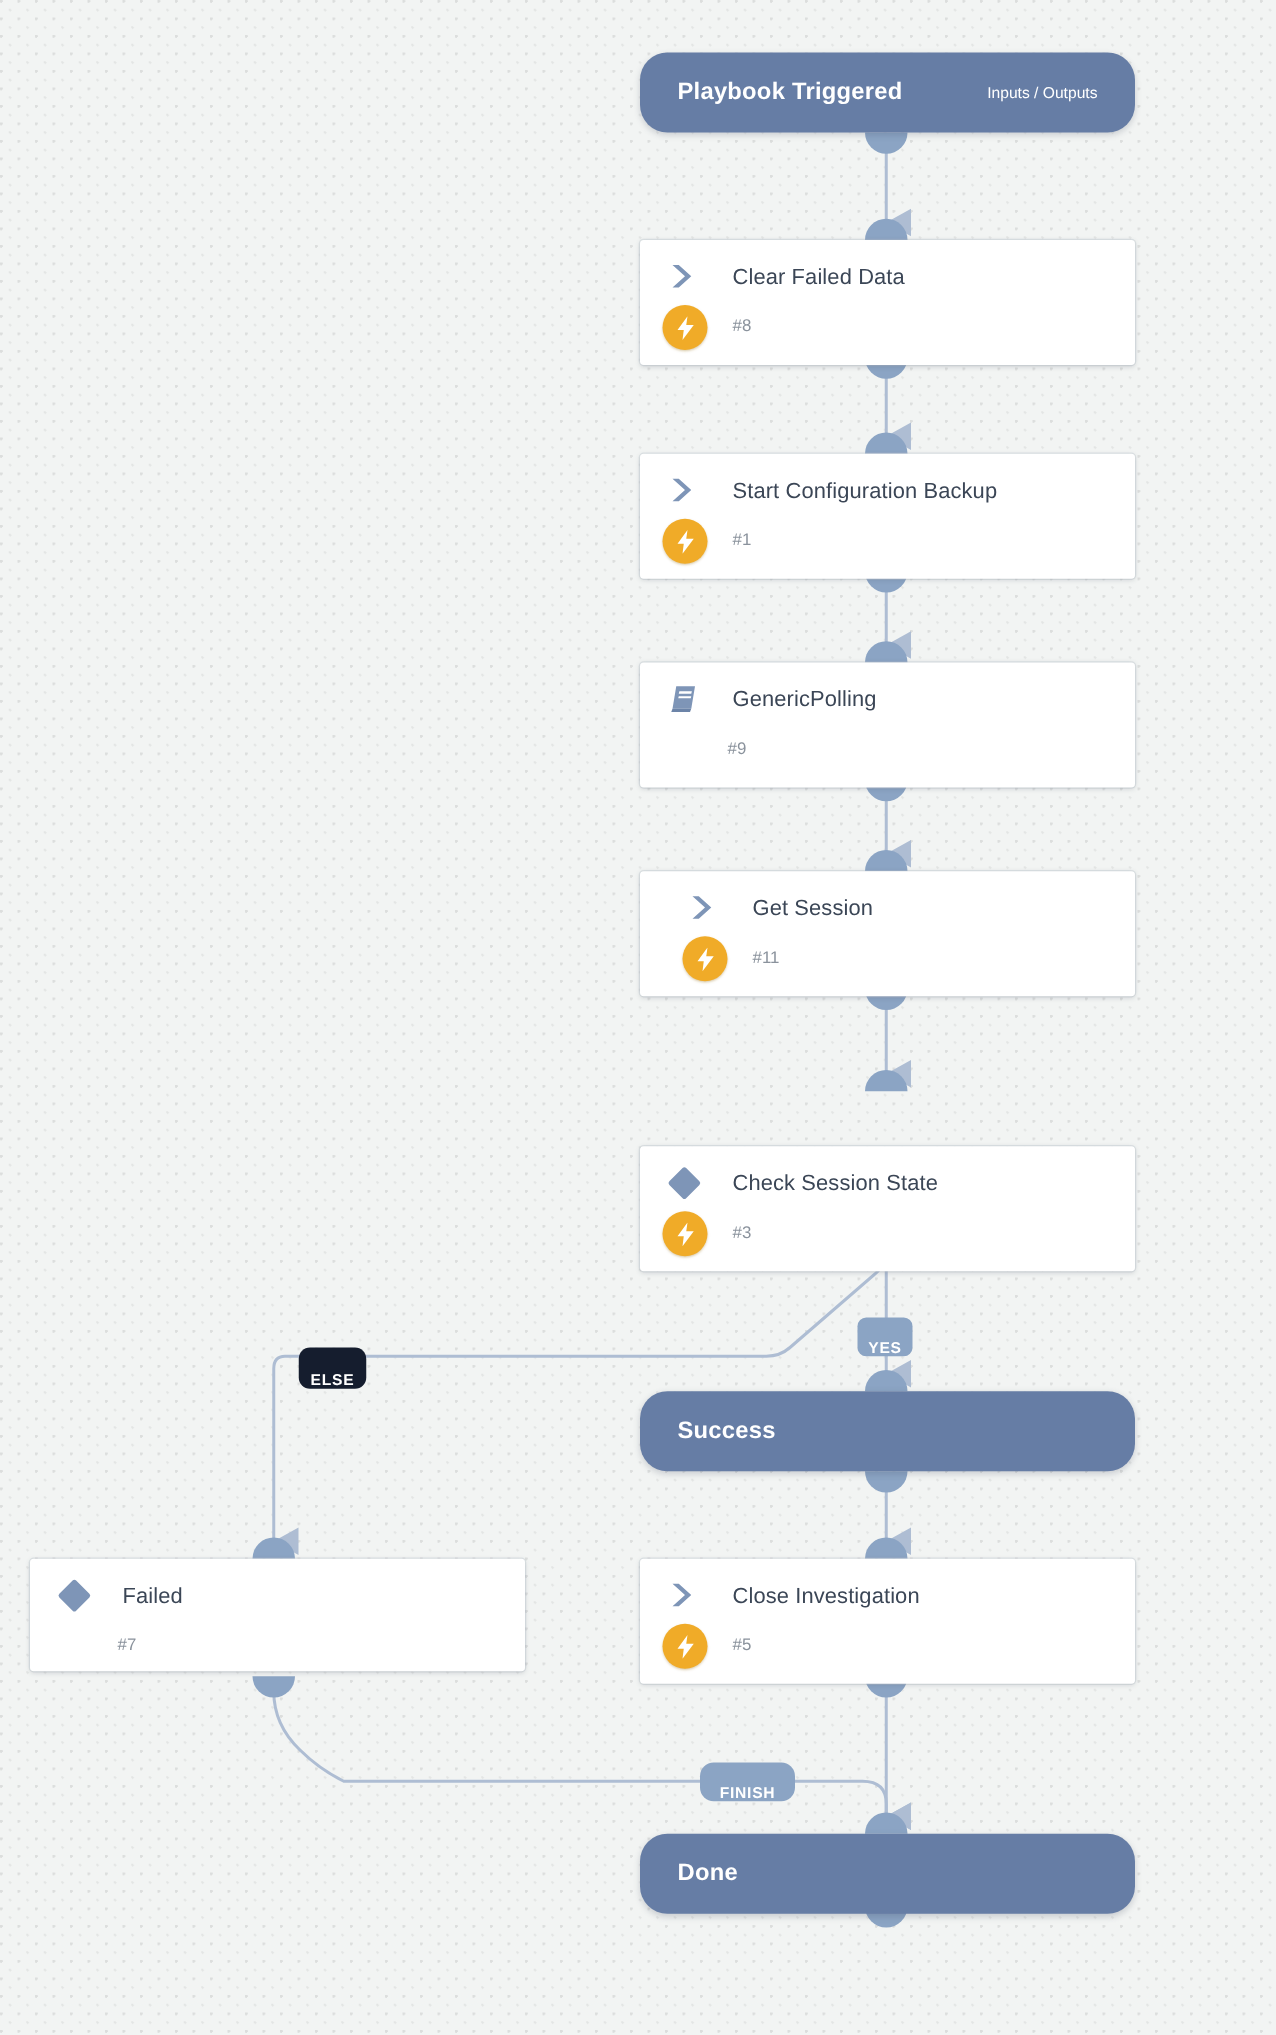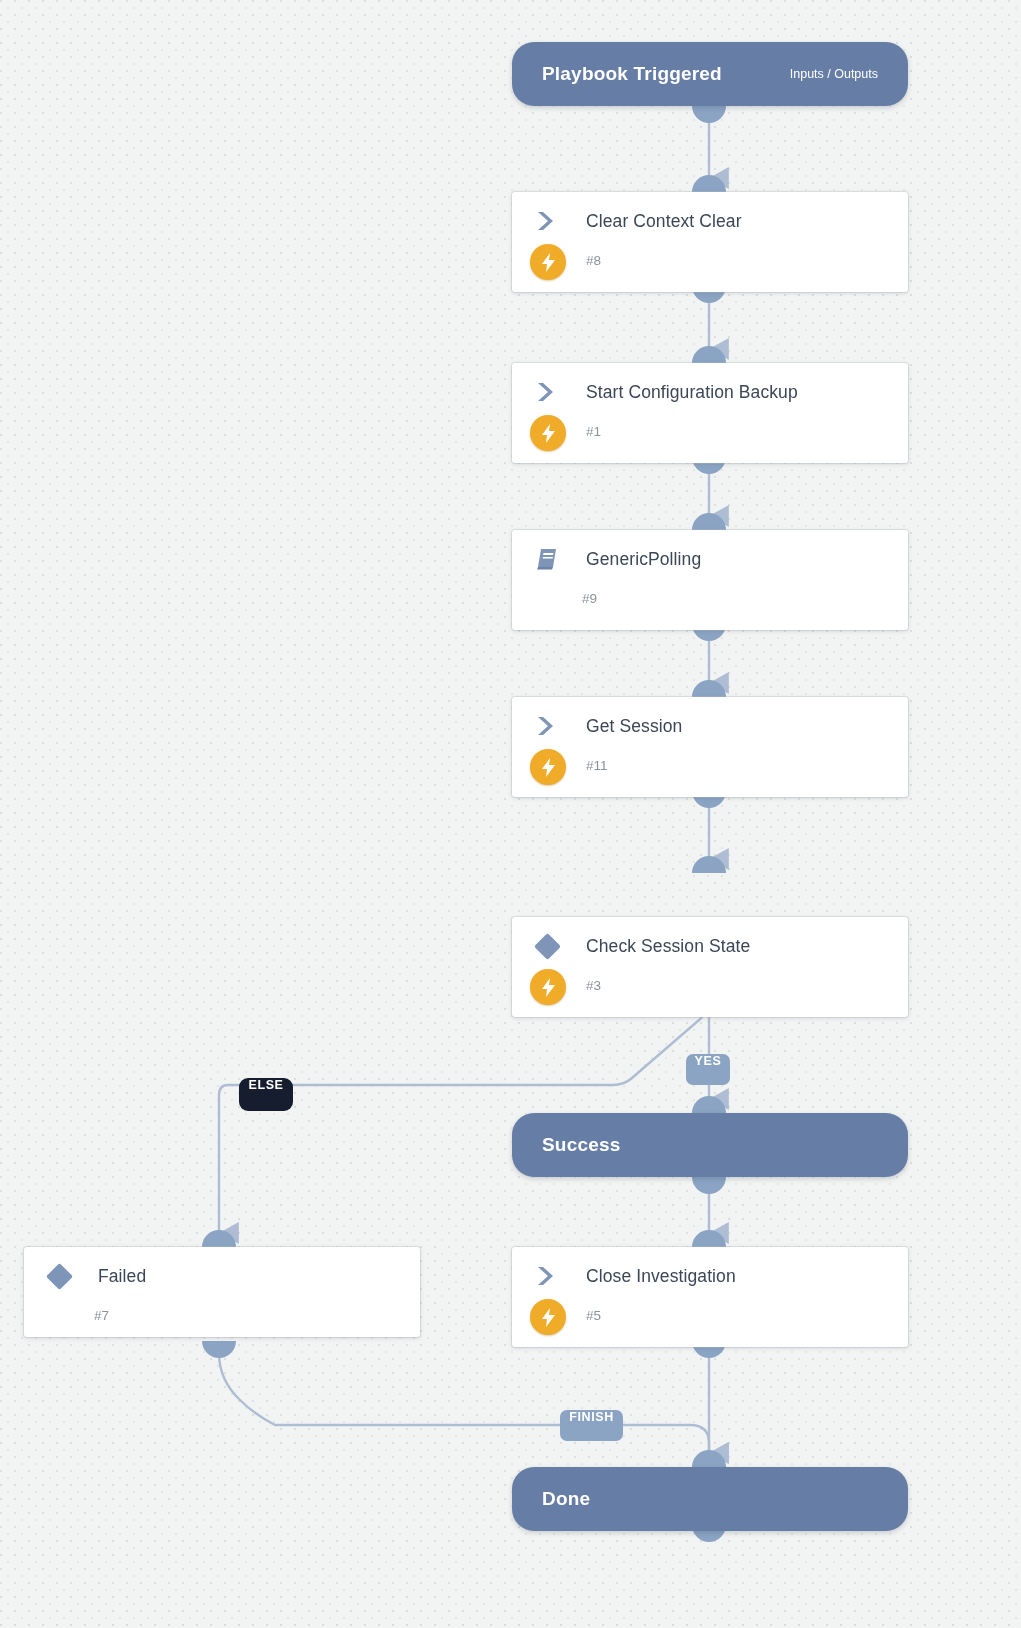--- a/index.html
+++ b/index.html
@@ -119,21 +119,21 @@
     background: #8ba4c4;
     pointer-events: none;
   }
   .port.out { border-radius: 0 0 17px 17px; }
   .port.in  { border-radius: 17px 17px 0 0; }
 
   
   .label {
     position: absolute;
     display: flex;
-    align-items: flex-start;
+    align-items: flex-end;
     justify-content: center;
     border-radius: 7px;
     font-size: 12.5px;
     font-weight: 600;
     letter-spacing: .6px;
     color: #ffffff;
   }
   .label.blue { background: #8ba4c4; }
   .label.dark { background: #151d2e; border-radius: 9px; }
 </style>
@@ -209,21 +209,21 @@
     <span class="pill-title">Success</span>
   </div>
 
   <div class="card" style="left:512px; top:192px; width:396px; height:100px;">
     <div class="card-top">
       <span class="card-icon">
         <svg width="22" height="20" viewBox="0 0 22 20" aria-hidden="true">
           <path d="M2 1 L12 10 L2 19 L7 19 L17 10 L7 1 Z" fill="#7e95b7"></path>
         </svg>
       </span>
-      <span class="card-title">Clear Context Clear</span>
+      <span class="card-title">Clear Failed Data</span>
     </div>
     <div class="card-bottom">
       <span class="bolt">
         <svg width="15" height="19" viewBox="0 0 15 19" aria-hidden="true">
           <path d="M9 0 L1 11 L6 11 L5 19 L14 7 L8 7 Z" fill="#ffffff"></path>
         </svg>
       </span>
       <span class="card-num">#8</span>
     </div>
   </div>
@@ -257,21 +257,21 @@
           <path d="M9 10 L19 10 L18.6 11.6 L8.6 11.6 Z" fill="#ffffff"></path>
         </svg>
       </span>
       <span class="card-title">GenericPolling</span>
     </div>
     <div class="card-bottom">
       <span class="card-num no-bolt">#9</span>
     </div>
   </div>
 
-  <div class="card" style="left:512px; top:697px; width:396px; height:100px;">
+  <div class="card" style="left:512px; top:697px; width:396px; height:100px;padding-left:16px;">
     <div class="card-top">
       <span class="card-icon">
         <svg width="22" height="20" viewBox="0 0 22 20" aria-hidden="true">
           <path d="M2 1 L12 10 L2 19 L7 19 L17 10 L7 1 Z" fill="#7e95b7"></path>
         </svg>
       </span>
       <span class="card-title">Get Session</span>
     </div>
     <div class="card-bottom">
       <span class="bolt">
@@ -332,17 +332,17 @@
   </div>
 
   <div class="label blue" style="left:686px; top:1054px; width:44px; height:31px;">
     <span>YES</span>
   </div>
 
   <div class="label dark" style="left:239px; top:1078px; width:54px; height:33px;">
     <span>ELSE</span>
   </div>
 
-  <div class="label blue" style="left:560px; top:1410px; width:63px; height:31px;">
+  <div class="label blue" style="left:560px; top:1410px; width:76px; height:31px;border-radius:11px;">
     <span>FINISH</span>
   </div>
 
 </div>
 
 </body></html>

